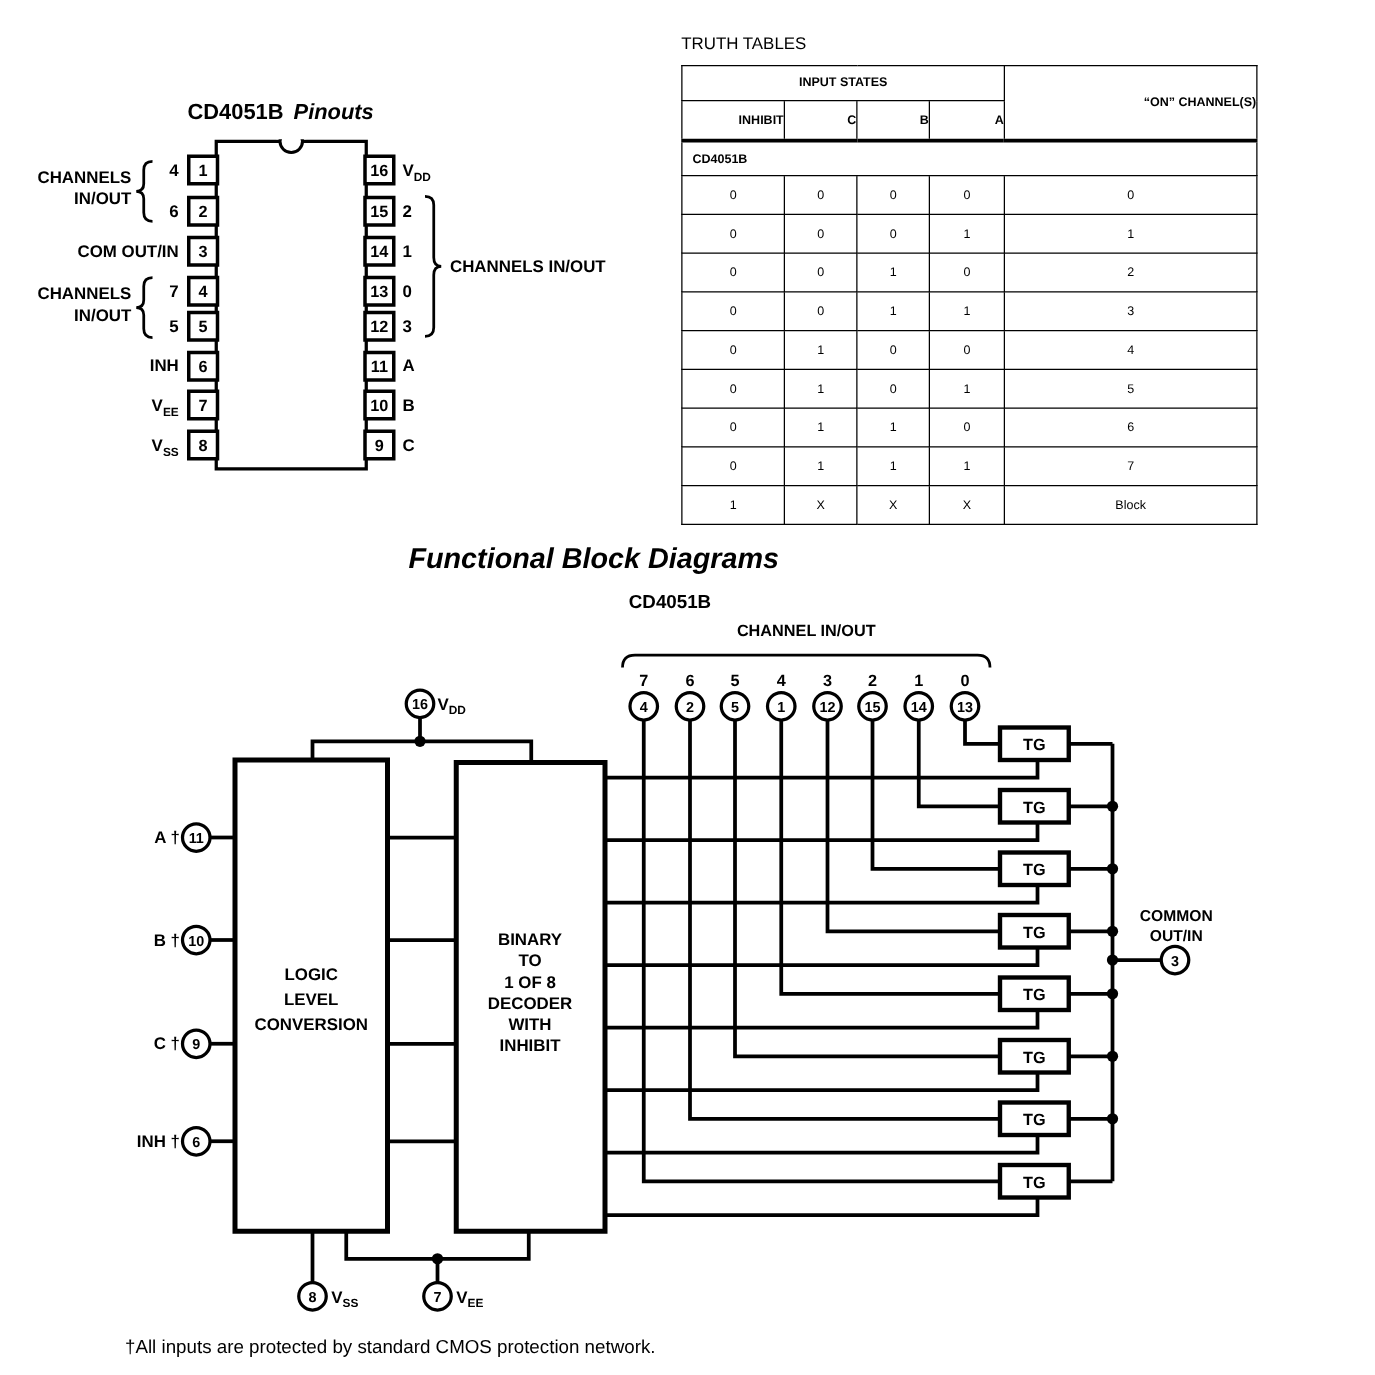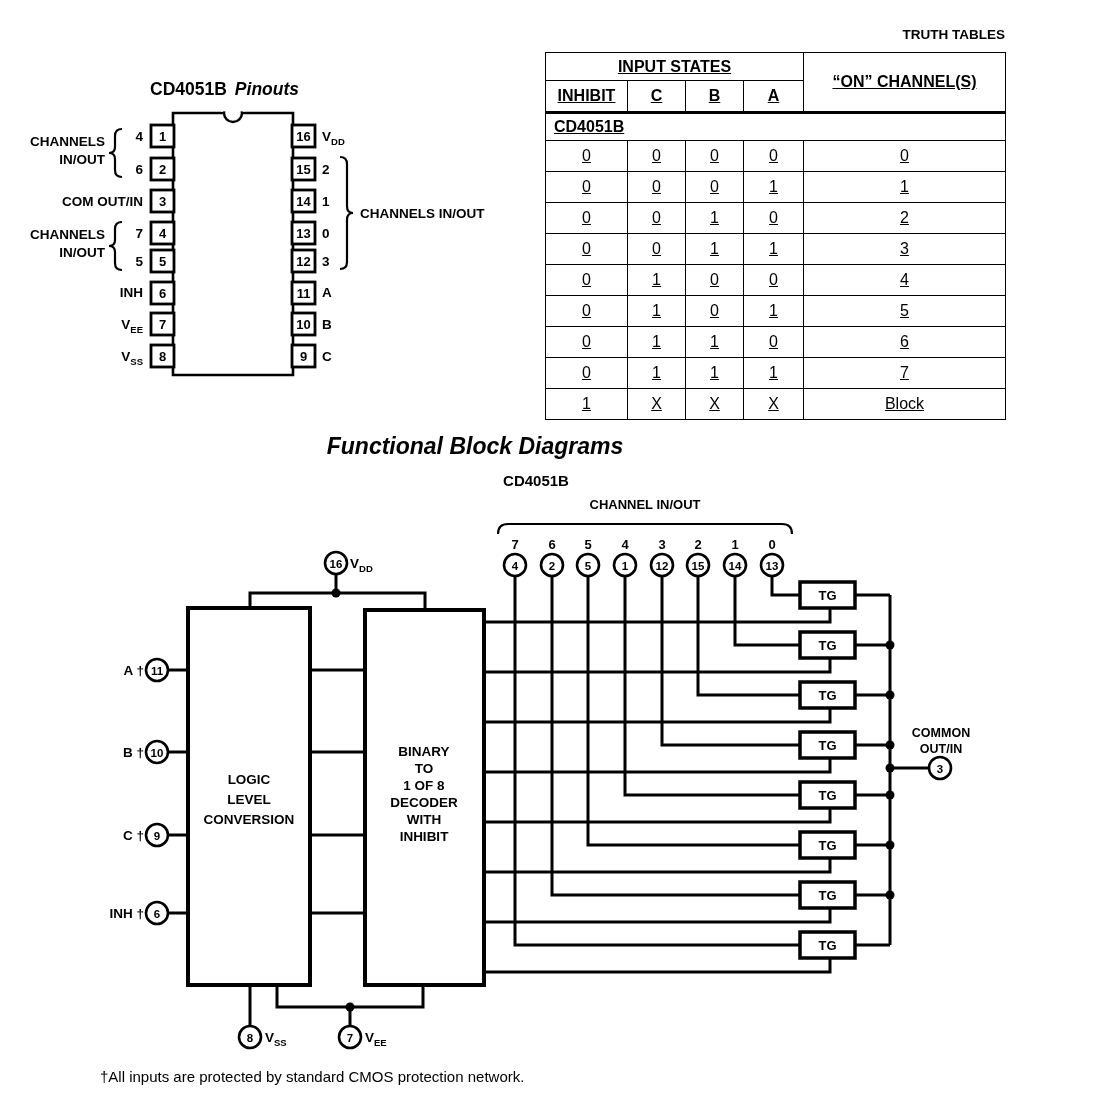--- a/index.html
+++ b/index.html
@@ -9,28 +9,28 @@
   .st  { font-family:"Liberation Sans","DejaVu Sans",sans-serif; fill:#000; }
   .b   { font-weight:bold; }
   .i   { font-style:italic; }
   .mid { text-anchor:middle; }
   .end { text-anchor:end; }
   .w2  { stroke:#000; stroke-width:2.2; fill:none; }
   .w3  { stroke:#000; stroke-width:3;   fill:none; }
   .box { stroke:#000; fill:#fff; }
   .dot { fill:#000; stroke:none; }
   
-  #tt-title { position:absolute; left:545px; top:27px; width:460px; text-align:right;
-              font-size:13.5px; font-weight:bold; }
+  #tt-title { position:absolute; left:545px; top:27px; width:460px; text-align:left;
+              font-size:13.5px; font-weight:normal; }
   #tt { position:absolute; left:545px; top:52px; border-collapse:collapse; table-layout:fixed;
         width:460px; }
-  #tt th, #tt td { border:1.6px solid #000; font-size:16px; text-align:center; padding:0;text-decoration:underline; }
+  #tt th, #tt td { border:1.6px solid #000; font-size:10px; text-align:center; padding:0; }
   #tt th { font-weight:bold; height:27px; }
   #tt td { font-weight:normal; height:30px; }
-  #tt .thick { border-bottom:3.5px solid #000; }
+  #tt .thick { border-bottom:3.5px solid #000;text-align:right; }
   #tt td.group { text-align:left; padding-left:8px; font-weight:bold; height:26px; }
 </style>
 </head>
 <body>
 
 <div id="page">
 
   <svg style="left:0;top:0" width="520" height="420" viewBox="0 0 520 420">
     <text class="st b" x="150" y="95" font-size="17.5"><tspan>CD4051B</tspan><tspan dx="8" class="i">Pinouts</tspan></text>
 

